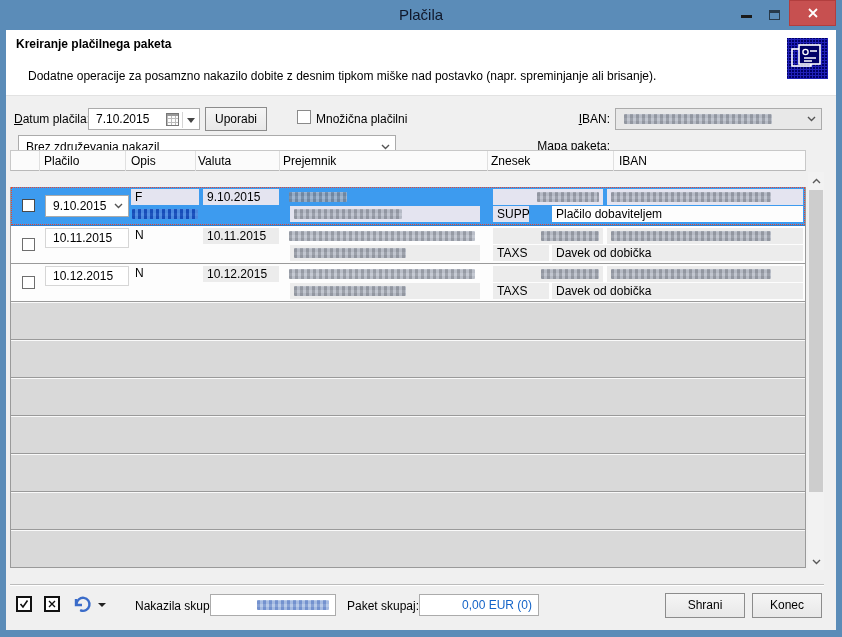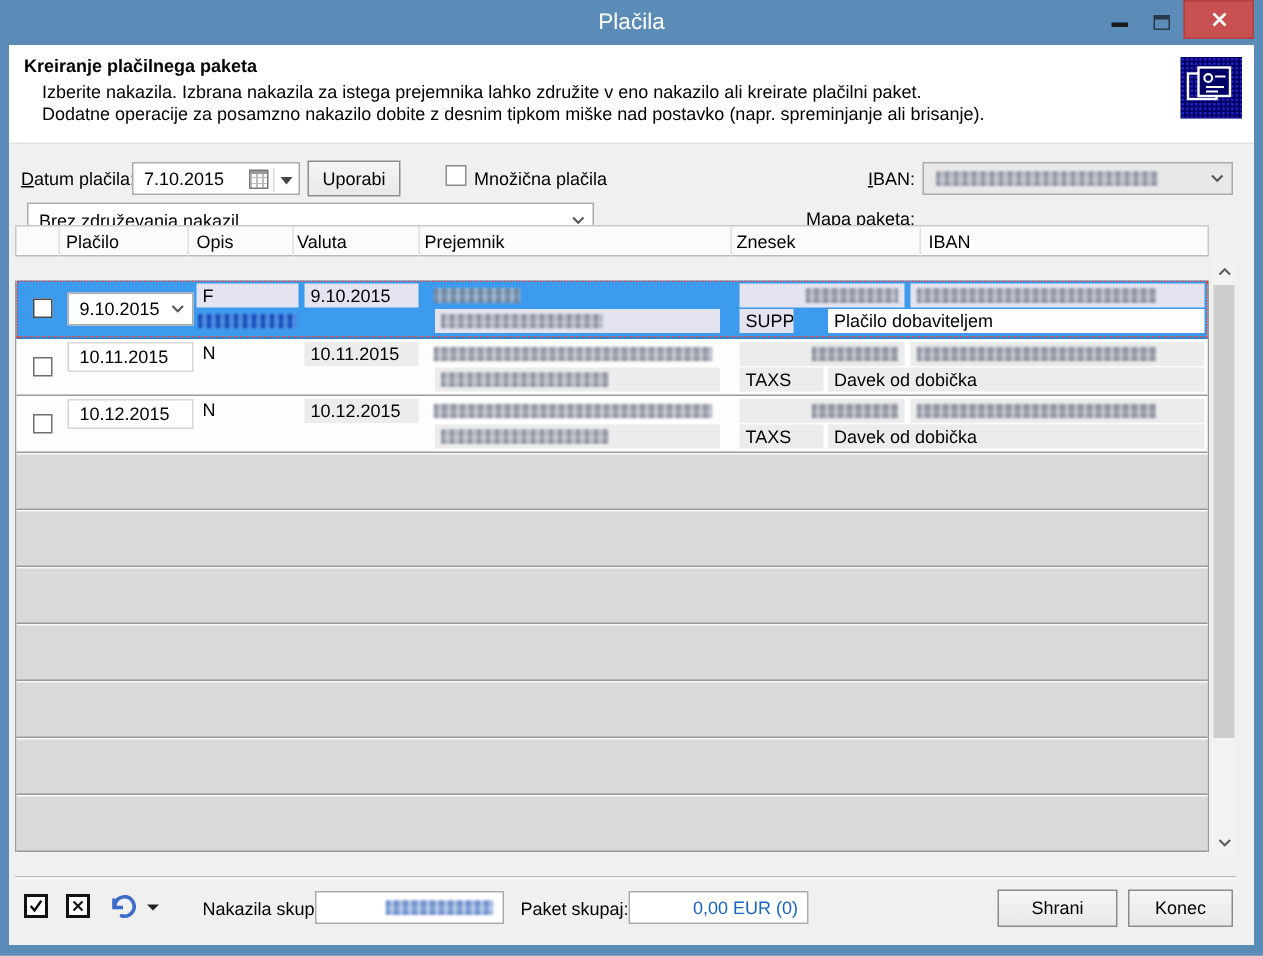--- a/index.html
+++ b/index.html
@@ -4,21 +4,21 @@
 <style>
   * { box-sizing: border-box; margin: 0; padding: 0; }
   html,body { background:#888; }
   body { font-family:"Liberation Sans", sans-serif; }
   .window {
     position:relative; width:842px; height:637px; margin:0 auto;
     background:#5b8cb8; overflow:hidden;
   }
   .titlebar { position:absolute; left:0; top:0; width:842px; height:30px; }
   .title { position:absolute; left:0; top:6px; width:100%; text-align:center;
-    font-size:15px; color:#ffffff; }
+    font-size:15px; color:#0f172a; }
   .wbtn { position:absolute; top:0; height:26px; display:flex; align-items:center; justify-content:center; cursor:default; }
   .btn-min { left:733px; width:26px; }
   .btn-max { left:761px; width:26px; }
   .btn-close { left:789px; width:47px; background:#c75050; border:1px solid #b23e3e; }
   .min-glyph { width:11px; height:3px; background:#1a1a1a; margin-top:6px; }
   .max-glyph { width:11px; height:10px; border:1px solid #27394a; border-top:3px solid #27394a; margin-top:4px; }
   .client {
     position:absolute; left:6px; top:30px; width:830px; height:600px;
     background:#f0f0f0; overflow:hidden; font-size:12px; color:#000;
   }
@@ -103,42 +103,41 @@
       <svg width="12" height="12" viewBox="0 0 12 12">
           <path d="M2 2 L10 10 M10 2 L2 10" stroke="#fff" stroke-width="1.8"></path>
         </svg>
     </div>
   </div>
 
   <div class="client">
 
     <div class="hdr">
       <div class="hdr-title">Kreiranje plačilnega paketa</div>
-      <div class="hdr-l1">Izberite nakazila. Izbrana nakazila za istega prejemnika lahko združite v eno nakazilo ali kreirate plačilni paket.</div>
       <div class="hdr-l2">Dodatne operacije za posamzno nakazilo dobite z desnim tipkom miške nad postavko (napr. spreminjanje ali brisanje).</div>
       <div class="logo">
         <svg width="41" height="41" viewBox="0 0 41 41">
           <rect x="5" y="11" width="19" height="17" fill="none" stroke="#fff" stroke-width="1.6"></rect>
           <rect x="12" y="7" width="21" height="19" fill="#000066" stroke="#fff" stroke-width="1.6"></rect>
           <circle cx="18.5" cy="14" r="2.6" fill="none" stroke="#fff" stroke-width="1.4"></circle>
           <path d="M23 13 h7 M17 20 h12 M17 23 h8" stroke="#fff" stroke-width="1.4"></path>
         </svg>
       </div>
     </div>
 
     <div class="lbl mn" style="left:8px; top:81px;">Datum plačila:</div>
     <div class="field datefield">
       <span class="txt">7.10.2015</span>
       <span class="cal"></span>
       <span class="dropsep"></span>
       <span class="tri"></span>
     </div>
     <div class="btn" style="left:199px; top:77px; width:62px; height:24px; line-height:22px;">Uporabi</div>
     <span class="cb" style="left:291px; top:80px;"></span>
-    <div class="lbl" style="left:310px; top:81px;">Množična plačila</div>
+    <div class="lbl" style="left:310px; top:81px;">Množična plačilni</div>
 
     <div class="lbl mn" style="left:540px; top:81px; width:64px; text-align:right;">IBAN:</div>
     <div class="combo" style="left:609px; top:78px; width:207px; height:22px; background:#e8e8e8;">
       <span class="redact" style="left:8px; top:5px; width:148px;"></span>
       <svg class="chev" width="9" height="6" viewBox="0 0 9 6">
           <path d="M1 1 L4.5 4.5 L8 1" fill="none" stroke="#555" stroke-width="1.4"></path>
         </svg>
     </div>
 
     <div class="combo" style="left:12px; top:105px; width:378px; height:23px;">

